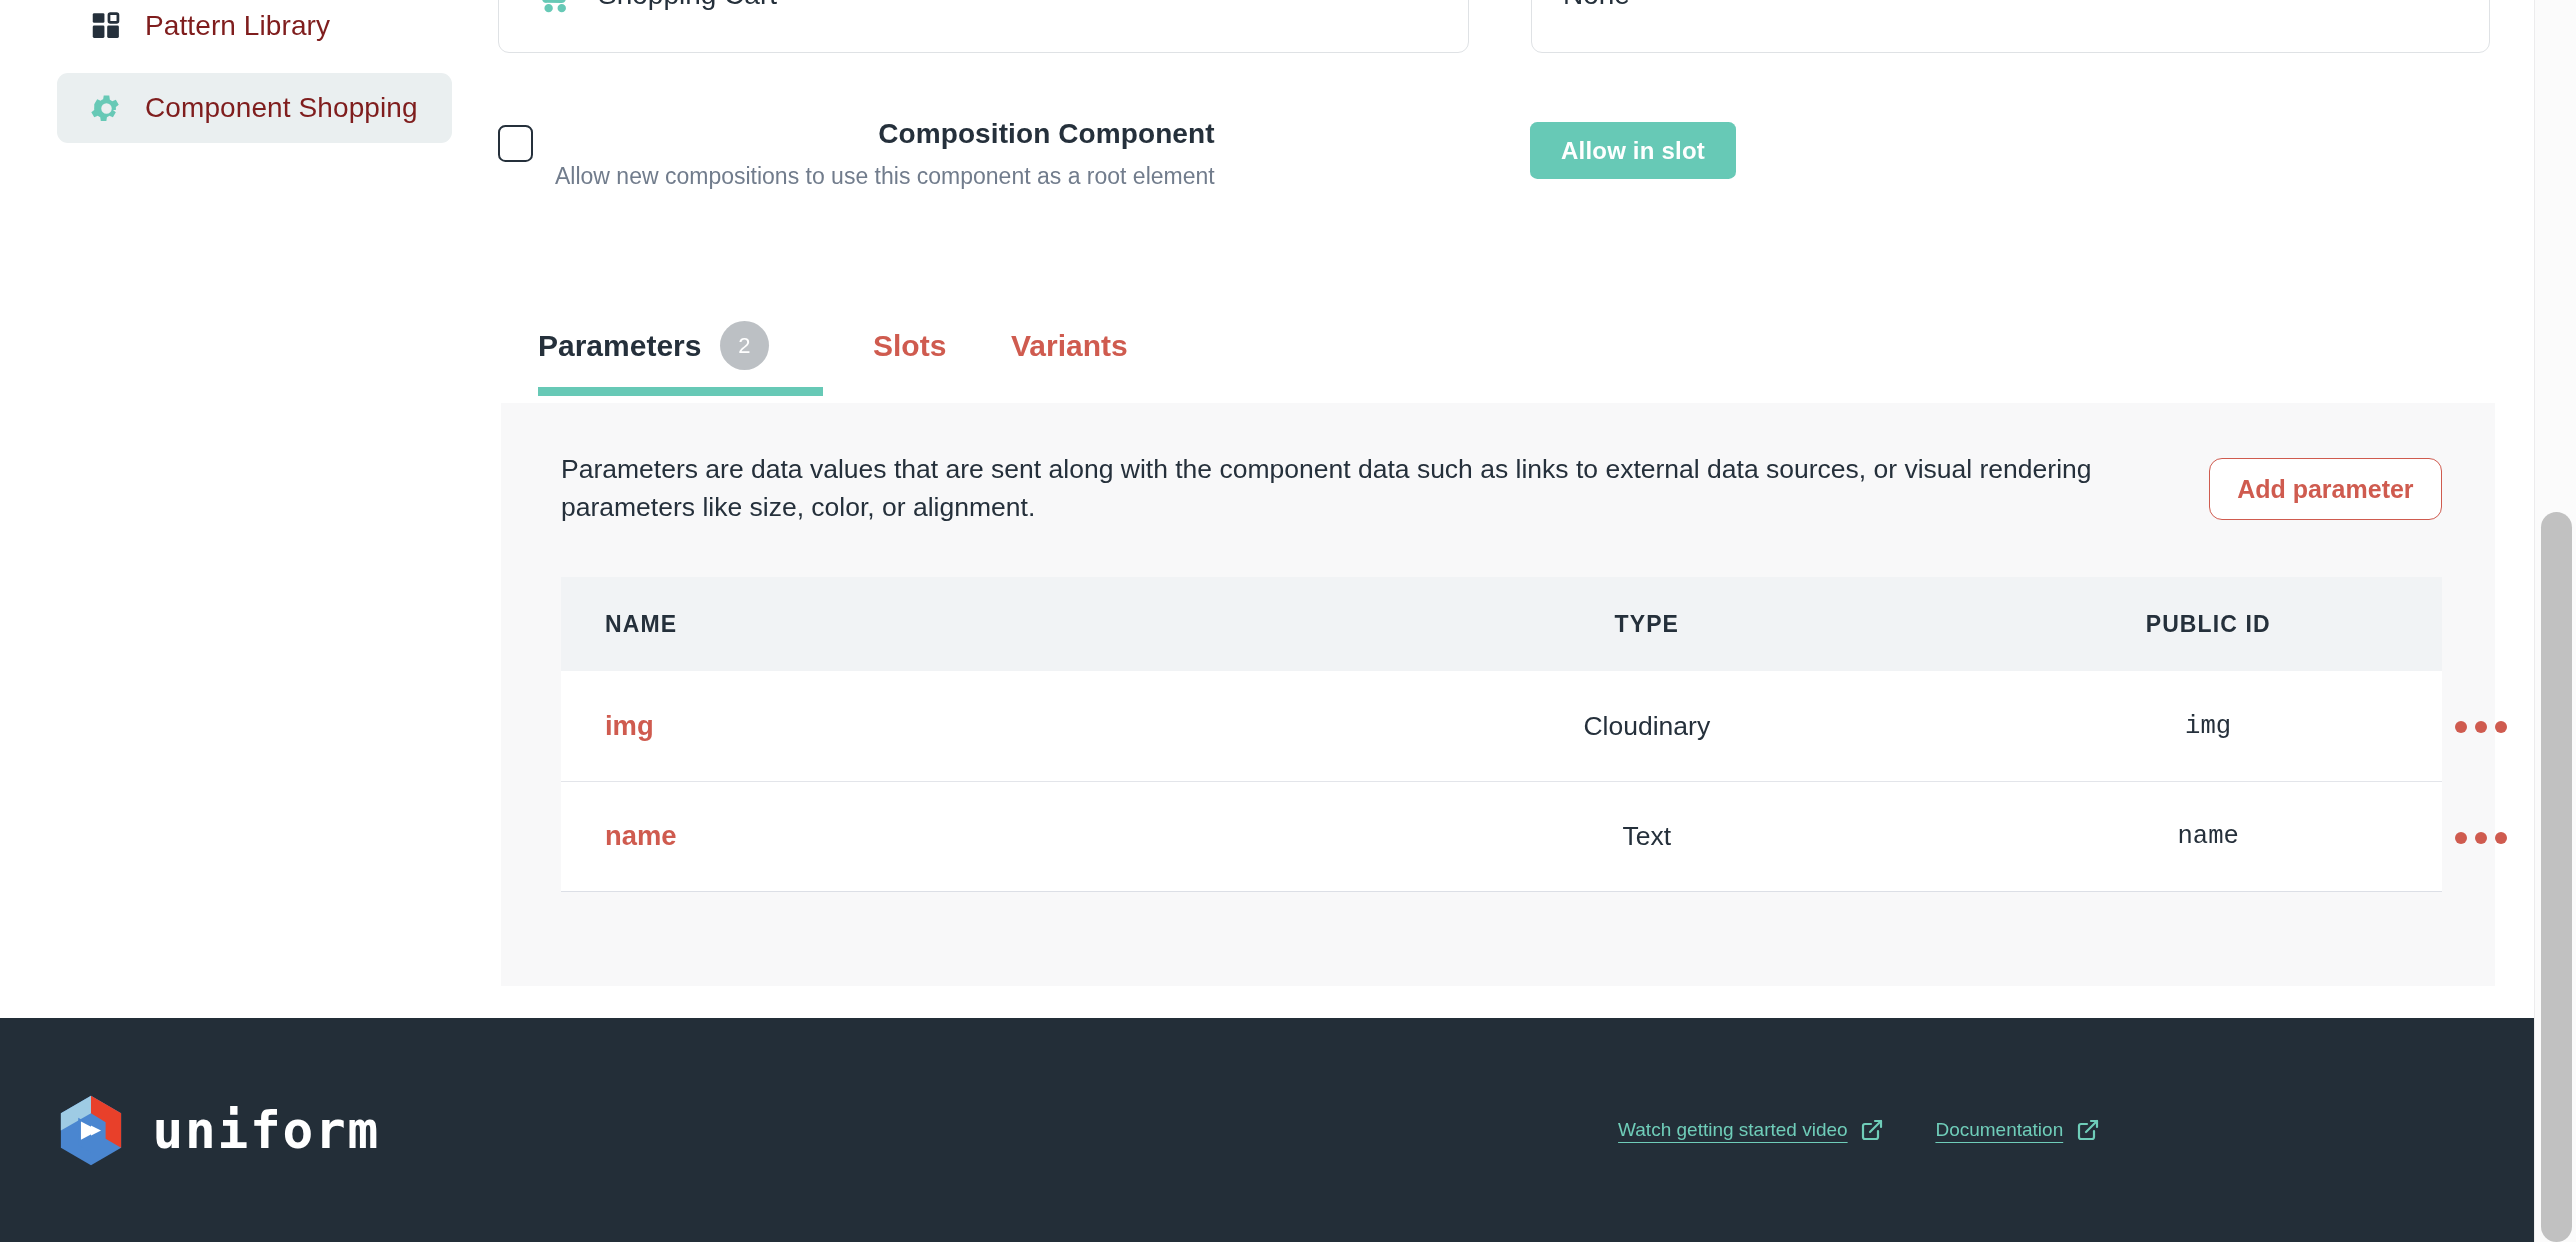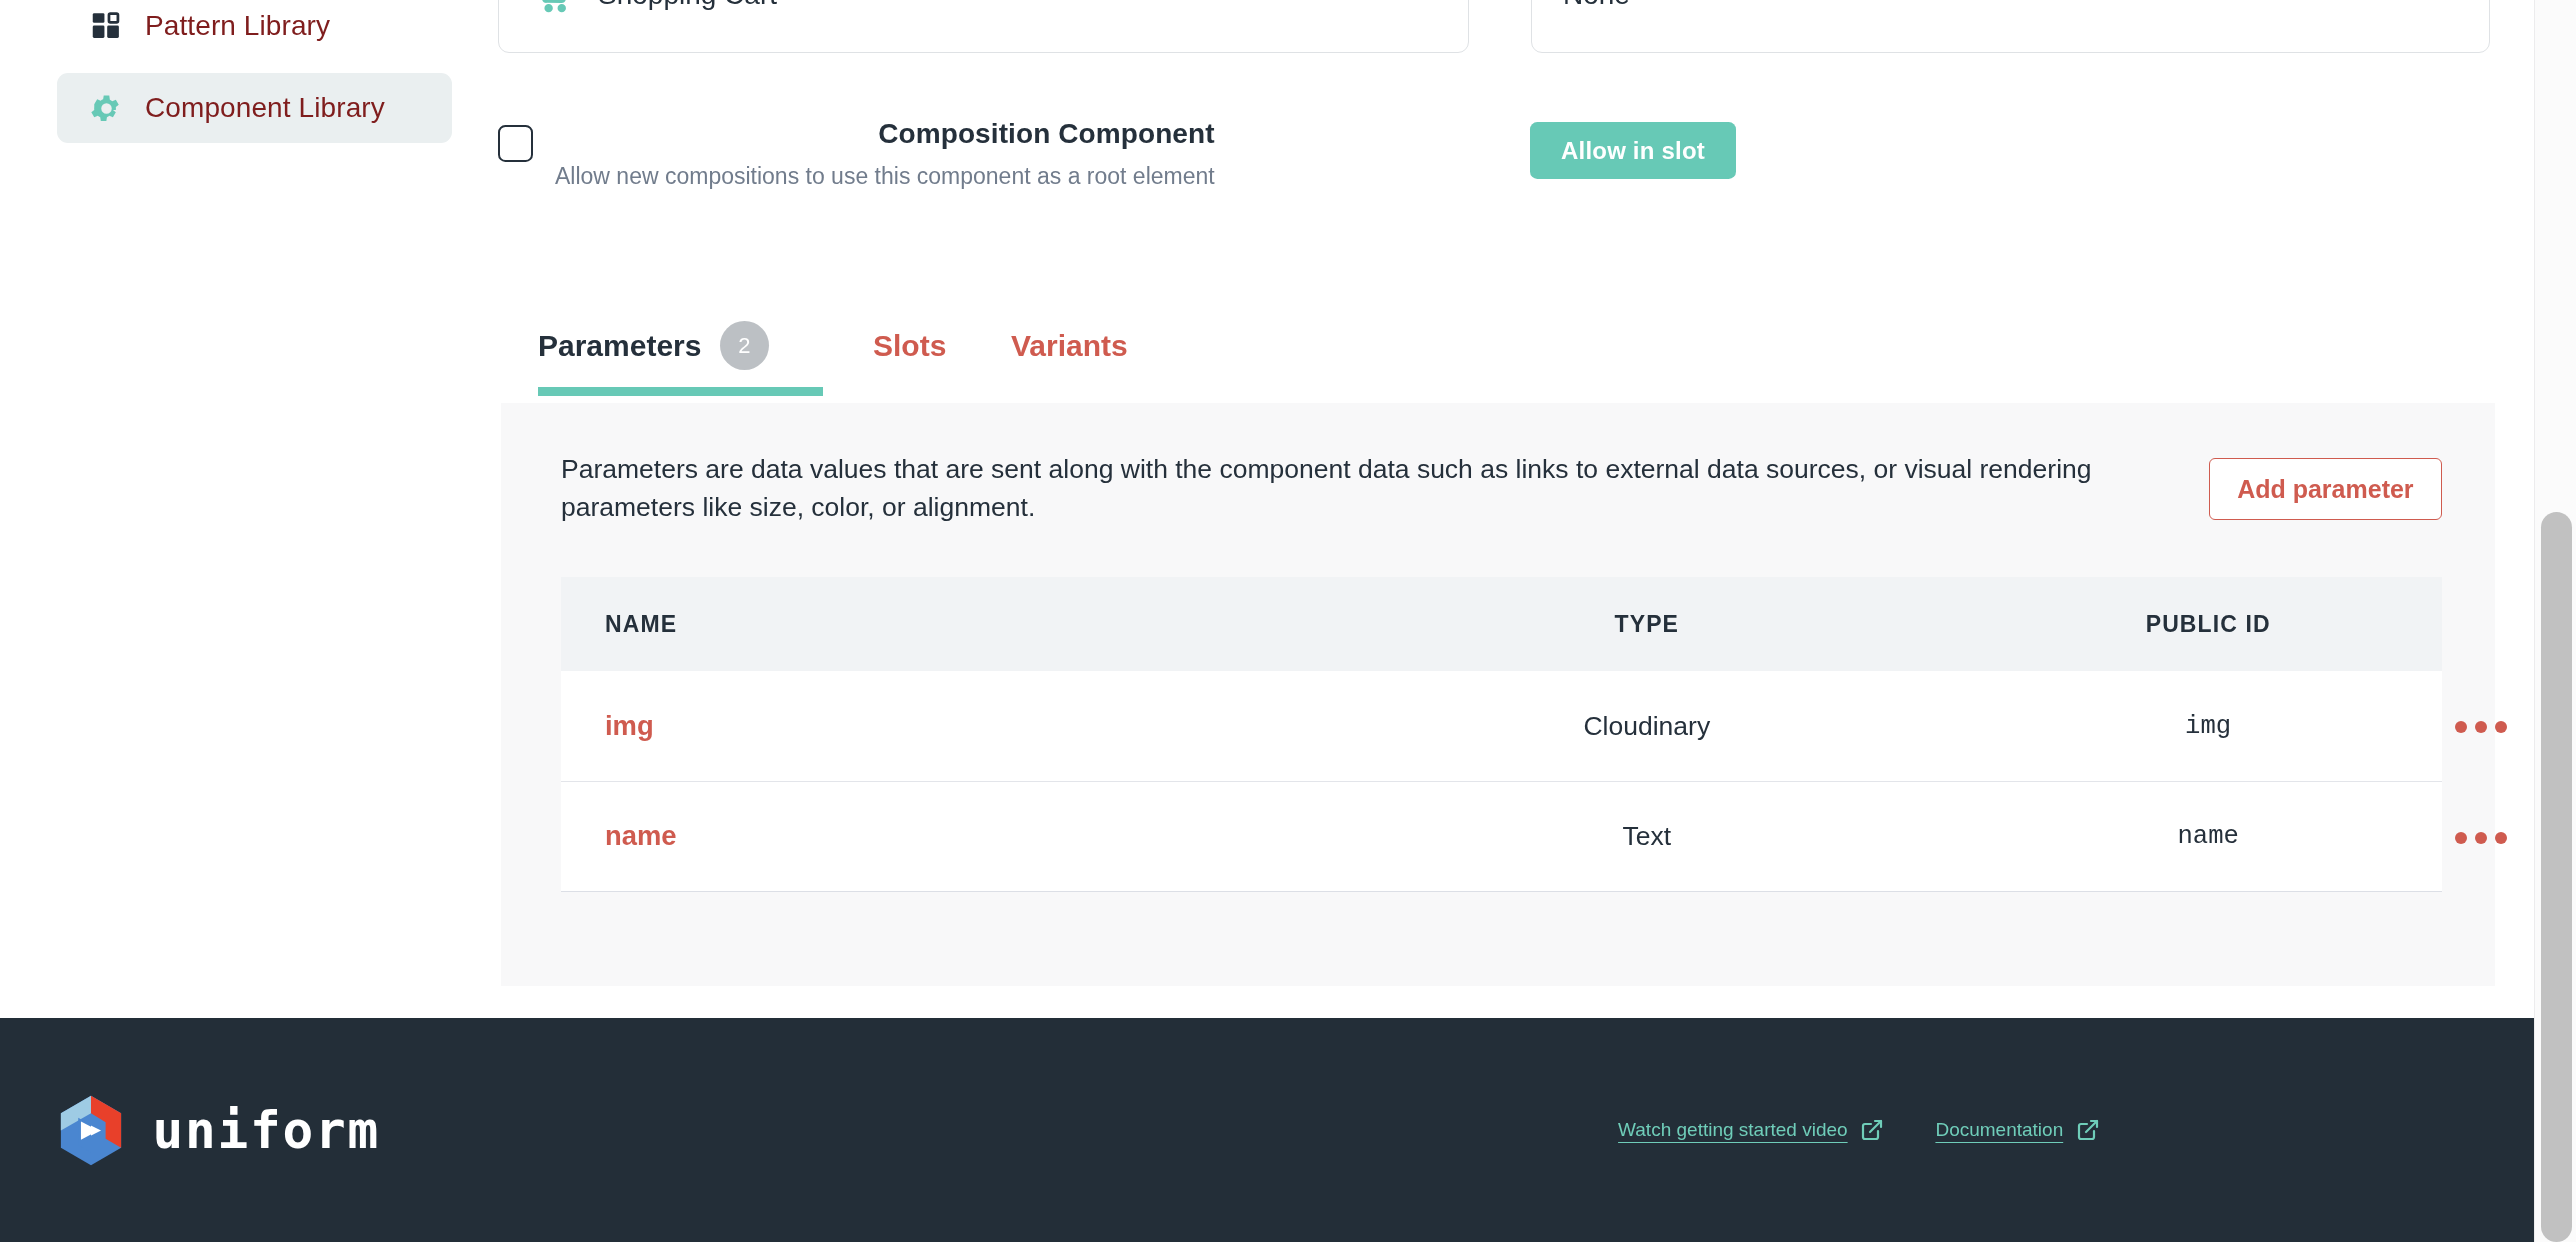--- a/index.html
+++ b/index.html
@@ -227,21 +227,21 @@
   }
   .add-param-btn {
     flex: 0 0 auto;
     margin-top: 7.3px;
     padding: 0 27.4px;
     height: 62px;
     line-height: 59px;
     background: #ffffff;
     color: #cf5b4f;
     border: 1.8px solid #cf5b4f;
-    border-radius: 6px;
+    border-radius: 13px;
     font-size: 25px;
     font-weight: 700;
     font-family: "Liberation Sans", sans-serif;
     cursor: pointer;
     white-space: nowrap;
   }
 
   
   .table-wrap {
     margin: 51px 53px 0 60px;
@@ -379,21 +379,21 @@
       </span>
       <span class="nav-label">Pattern Library</span>
     </div>
 
     <div class="nav-item" id="nav-component-library">
       <span class="nav-icon">
         <svg width="35" height="35" viewBox="0 0 24 24" fill="#67c9b6">
           <path d="M19.4 13a7.6 7.6 0 0 0 0-2l2-1.6-2-3.4-2.4 1a7.7 7.7 0 0 0-1.7-1L14.9 3h-3.8l-.4 2.6c-.6.2-1.2.6-1.7 1l-2.4-1-2 3.4L4.6 11a7.6 7.6 0 0 0 0 2l-2 1.6 2 3.4 2.4-1c.5.4 1.1.7 1.7 1l.4 2.6h3.8l.4-2.6c.6-.3 1.2-.6 1.7-1l2.4 1 2-3.4-2-1.6ZM13 15.6a3.6 3.6 0 1 1 0-7.2 3.6 3.6 0 0 1 0 7.2Z" transform="translate(-1,0)"></path>
         </svg>
       </span>
-      <span class="nav-label">Component Library</span>
+      <span class="nav-label">Component Shopping</span>
     </div>
 
   </nav>
 
   <main class="main">
 
     <div class="top-row">
 
       <div class="comp-card">
         <span class="cart-icon">

